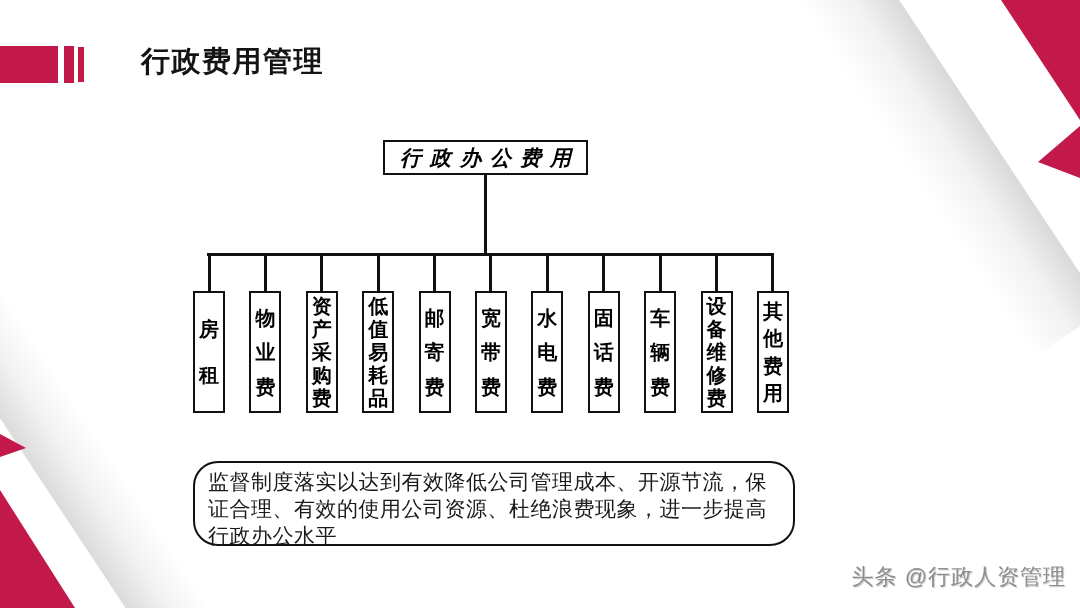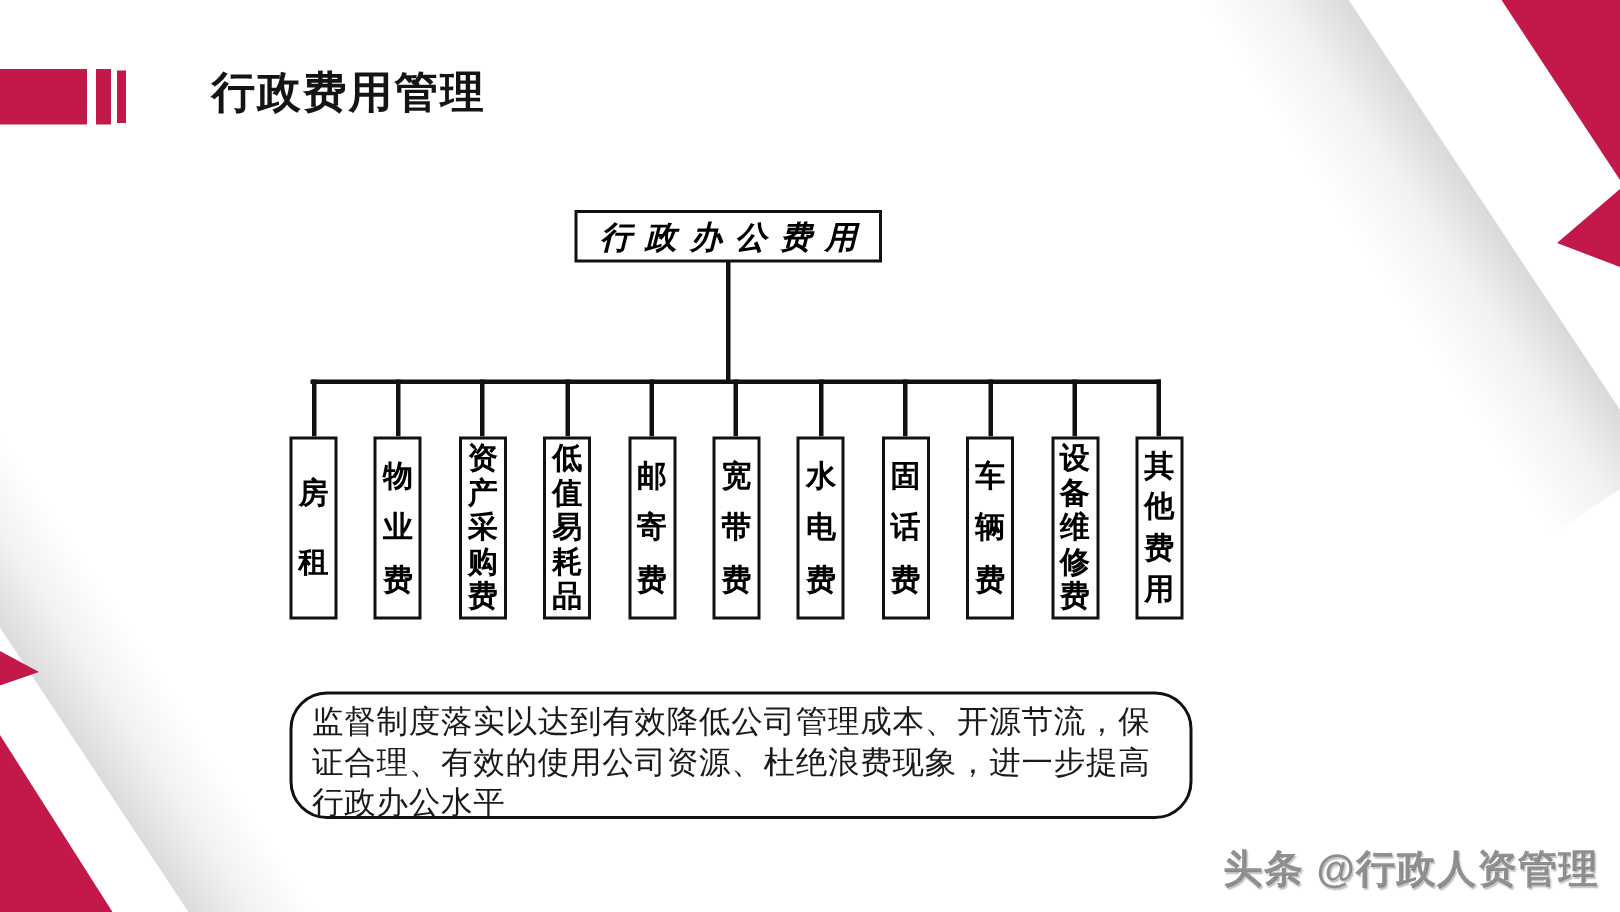--- a/index.html
+++ b/index.html
@@ -57,21 +57,21 @@
   }
   
   .note-box {
     position:absolute; left:193px; top:461px; width:602px; height:85px;
     border:2px solid var(--line); border-radius:25px; box-sizing:border-box;
     padding:5px 13px; font-size:21px; line-height:27px; color:#1a1a1a;
     letter-spacing:0.5px;
   }
   
   .watermark {
-    position:absolute; right:14px; top:562px; font-size:26px; font-weight:700;
+    position:absolute; right:14px; top:562px; font-size:22px; font-weight:400;
     color:rgba(125,125,125,0.85);
     text-shadow:-1px -1px 0 rgba(255,255,255,0.95), 1px 1px 1px rgba(90,90,90,0.4);
     letter-spacing:1px;
   }
 </style>
 </head>
 <body>
 
 <div class="slide">
 

